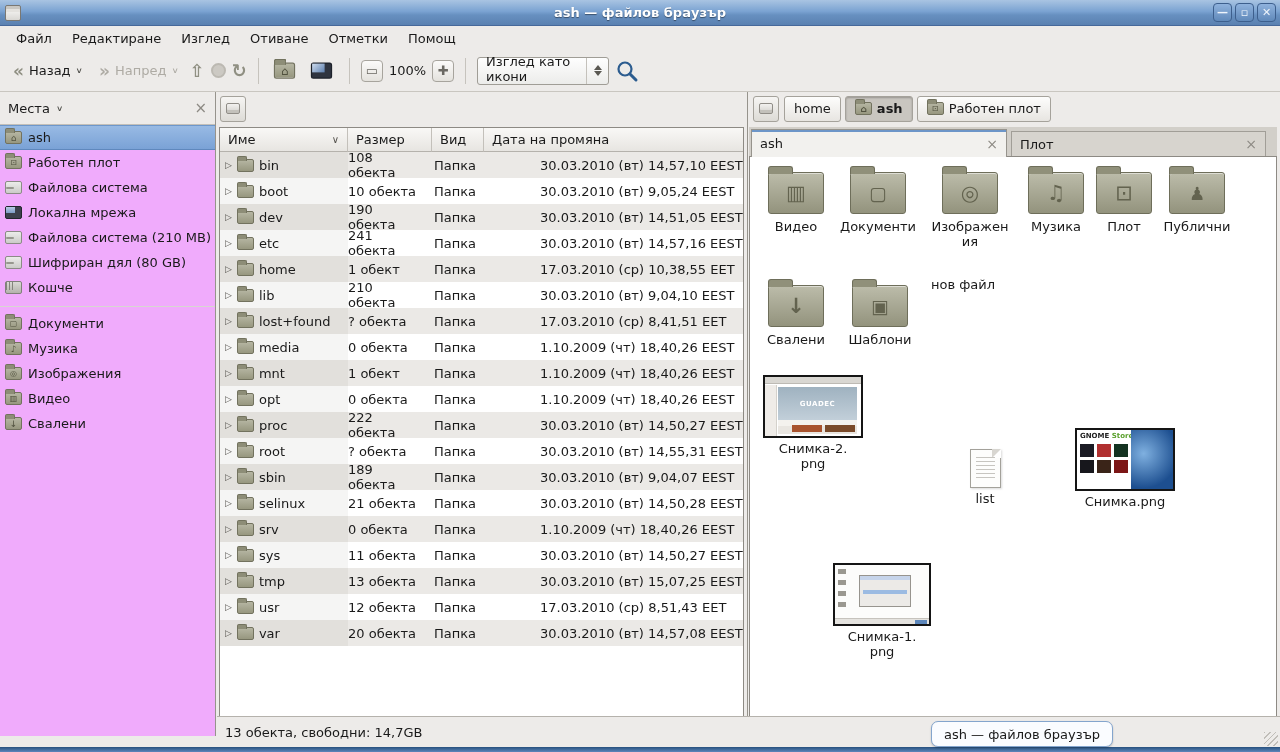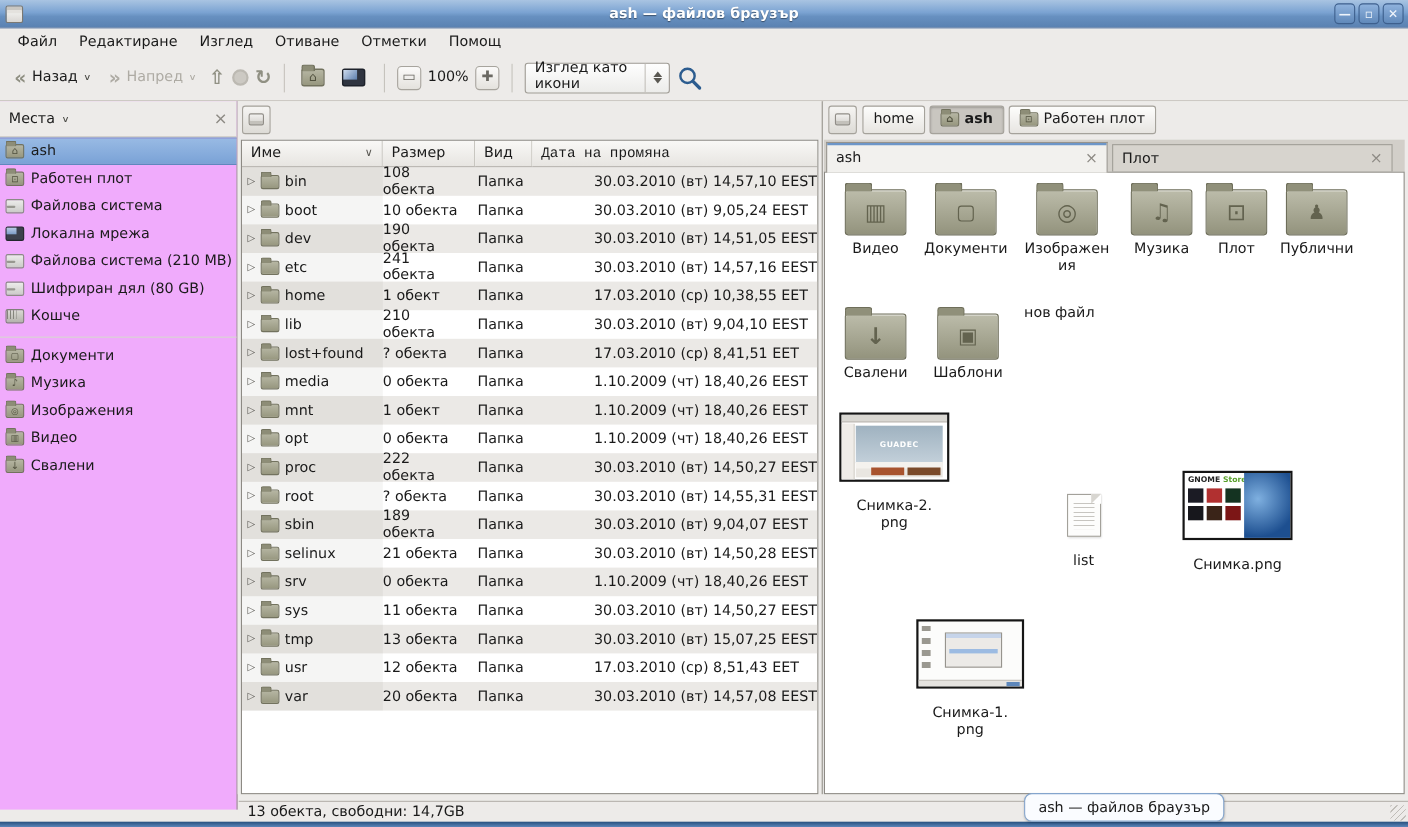--- a/index.html
+++ b/index.html
@@ -85,21 +85,21 @@
   .side-item[data-state="selected"] { background:linear-gradient(#98bae4,#7aa2d6); border-top:1px solid #6d97cb; border-bottom:1px solid #5f88bd; }
   .side-sep { height:7px; border-bottom:1px solid #d8d6d1; margin-bottom:4px; }
 
   
   .pane-mid { position:absolute; left:216px; top:92px; width:532px; bottom:26px; background:#edebe9; border-right:1px solid #96938c; }
   .mini-row { height:33px; display:flex; align-items:center; padding:0 4px; gap:5px; }
   .tree { position:absolute; left:3px; right:3px; top:35px; bottom:0; border:1px solid #8d8a84; background:#fff; overflow:hidden; }
   .thead { display:flex; height:24px; }
   .th { background:linear-gradient(#f9f8f6,#e7e5e1); border-right:1px solid #c3c0ba; border-bottom:1px solid #b5b2ac;
     display:flex; align-items:center; padding:0 8px; gap:6px; }
-  .th-name { width:128px;gap:16px; } .th-size { width:84px; } .th-type { width:52px; } .th-date { flex:1; border-right:none;font-family:Liberation Mono, monospace; }
+  .th-name { width:128px;gap:16px; } .th-size { width:84px; } .th-type { width:52px; } .th-date { flex:1; border-right:none; }
   .sort-glyph { margin-left:auto; color:#55534e; font-size:10px; }
   .trow { display:flex; height:26px; align-items:center; }
   .trow:nth-child(odd) { background:#ebe9e6; }
   .c-name { width:128px; height:100%; display:flex; align-items:center; gap:5px; padding-left:5px; background:rgba(60,50,30,.05); }
   .expander { font-size:9px; color:#55534e; }
   .c-size { width:84px; padding-right:8px; }
   .c-type { width:52px; padding-left:2px; }
   .c-date { flex:1; padding-left:8px;margin-left:48px; }
 
   
@@ -141,21 +141,21 @@
   .gr2 .grid-item:nth-child(3){left:171px;top:121px;}
 
   .paper { position:relative; width:31px; height:39px; background:#fdfdfc; border:1px solid #a3a19a; margin-top:6px;
     box-shadow:1px 1px 2px rgba(0,0,0,.15); }
   .paper::before { content:""; position:absolute; right:-1px; top:-1px; width:0; height:0;
     border-left:9px solid #d8d6d1; border-top:9px solid #fff; transform:rotate(90deg); }
   .paper::after { content:""; position:absolute; left:5px; right:5px; top:7px; bottom:6px;
     background:repeating-linear-gradient(#c7c5c0 0 1px,transparent 1px 4px); }
 
   
-  .file-item { position:absolute; display:flex; flex-direction:column; align-items:center; gap:16px; }
+  .file-item { position:absolute; display:flex; flex-direction:column; align-items:center; gap:4px; }
   .thumb { border:2px solid #151515; background:#fff; position:relative; overflow:hidden; }
   .t-guadec { width:100px; height:63px; }
   .t-guadec .bar { position:absolute; left:0; top:0; right:0; height:7px; background:#d9d7d2; border-bottom:1px solid #bdbab4; }
   .t-guadec .side { position:absolute; left:0; top:8px; bottom:0; width:12px; background:#efece8;
     box-shadow:inset -1px 0 0 #d4d1cb; }
   .t-guadec .hero { position:absolute; left:13px; top:10px; right:4px; height:34px; background:linear-gradient(#9fb2c0,#c3d0da);
     display:flex; align-items:center; justify-content:center; color:#fff; font-size:7px; font-weight:bold; letter-spacing:.5px; }
   .t-guadec .foot { position:absolute; left:13px; right:4px; bottom:2px; height:14px; background:#e9e6e1;
     box-shadow:inset 0 6px 0 #f4f2ee; }
   .t-guadec .foot::after { content:""; position:absolute; right:2px; bottom:2px; width:30px; height:7px; background:#7a4a2a;
@@ -170,21 +170,21 @@
   .t-desk { width:98px; height:63px; background:#fcfcfb; }
   .t-desk .icons { position:absolute; left:3px; top:4px; width:8px; height:40px;
     background:repeating-linear-gradient(#9a9890 0 5px,transparent 5px 11px); }
   .t-desk .dlg { position:absolute; left:24px; top:10px; width:52px; height:32px; background:#eceae7; border:1px solid #97948e; }
   .t-desk .dlg::before { content:""; position:absolute; left:0; right:0; top:0; height:4px; background:#c6d4ea; }
   .t-desk .dlg::after { content:""; position:absolute; left:3px; right:3px; top:14px; height:4px; background:#9cbbe2; }
   .t-desk .task { position:absolute; left:0; right:0; bottom:0; height:6px; background:#e5e3df; border-top:1px solid #c6c3bd; }
   .t-desk .task::after { content:""; position:absolute; right:2px; top:1px; width:12px; height:4px; background:#5d87bb; }
 
   
-  .statusbar { position:absolute; left:217px; right:0; bottom:0; height:20px; background:#edebe9;
+  .statusbar { position:absolute; left:217px; right:0; bottom:0; height:32px; background:#edebe9;
     border-top:1px solid #b5b2ac; display:flex; align-items:center; padding-left:8px; }
   .grip { position:absolute; right:2px; bottom:2px; width:14px; height:14px;
     background:repeating-linear-gradient(135deg,#b5b2ac 0 1px,transparent 1px 4px); opacity:.8; }
   .bottom-strip { position:absolute; left:0; bottom:0; width:1280px; height:5px;
     background:linear-gradient(#27507e,#5d87bb); }
   .tooltip { position:absolute; left:931px; top:721px; height:26px; padding:0 12px; display:flex; align-items:center;
     background:#fafcff; border:1px solid #84a5cd; border-radius:7px; z-index:60; box-shadow:0 1px 2px rgba(0,0,0,.2); }
   .search-svg { width:24px; height:24px; }
 </style>
 </head>

